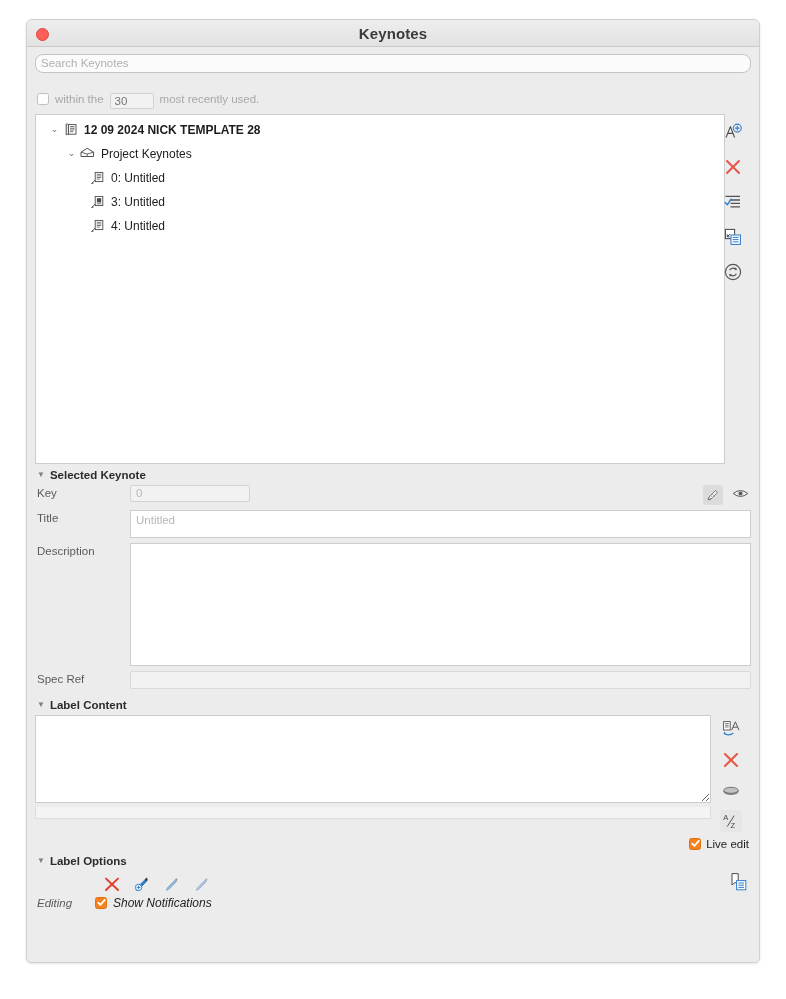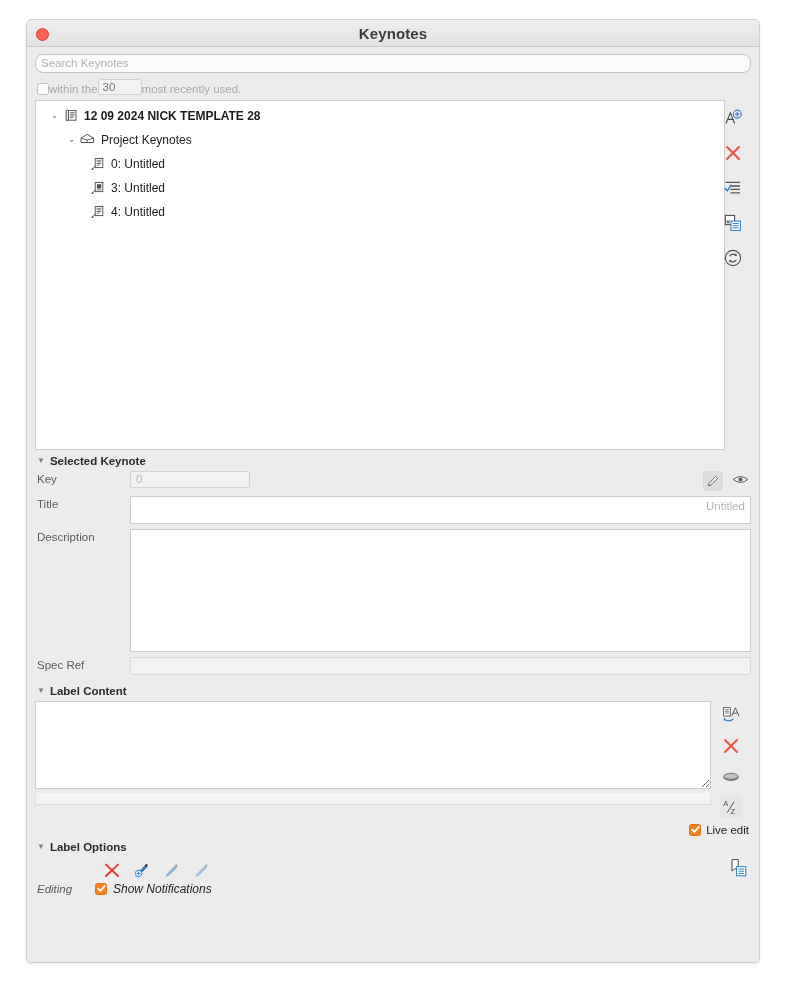--- a/index.html
+++ b/index.html
@@ -77,22 +77,23 @@
     font-size: 11.5px;
     padding: 0 5px;
     color: #333;
     outline: none;
     font-family: "Liberation Sans", sans-serif;
   }
   .search-input::placeholder { color: #b0b0b0; }
 
   .mru-row {
     display: flex;
-    align-items: flex-end;
-    padding: 6px 8px 5px 10px;
+    align-items: flex-start;
+    gap: 6px;
+    padding: 20px 8px 5px 10px;
     font-size: 11.5px;
     color: #a8a8a8;
   }
   .cb {
     width: 12px;
     height: 12px;
     border: 1px solid #c0c0c0;
     border-radius: 2.5px;
     background: #fdfdfd;
     display: inline-block;
@@ -230,21 +231,20 @@
     background: #ffffff;
     border: 1px solid #cdcdcd;
     border-radius: 0;
     color: #333;
     font-size: 11.5px;
     padding: 3px 5px;
     box-sizing: border-box;
     outline: none;
     resize: none;
     font-family: "Liberation Sans", sans-serif;
-    text-align: right;
   }
   .white-in::placeholder { color: #b7b7b7; }
 
   .title-field { width: 629px; height: 28px; }
   .desc-field  { width: 629px; height: 123px; }
   .spec-field  { width: 661px; height: 16px; background:#f2f2f2; border:1px solid #d9d9d9; border-radius:2px; padding: 0 5px;}
 
   .side-icons {
     display: flex;
     align-items: center;

